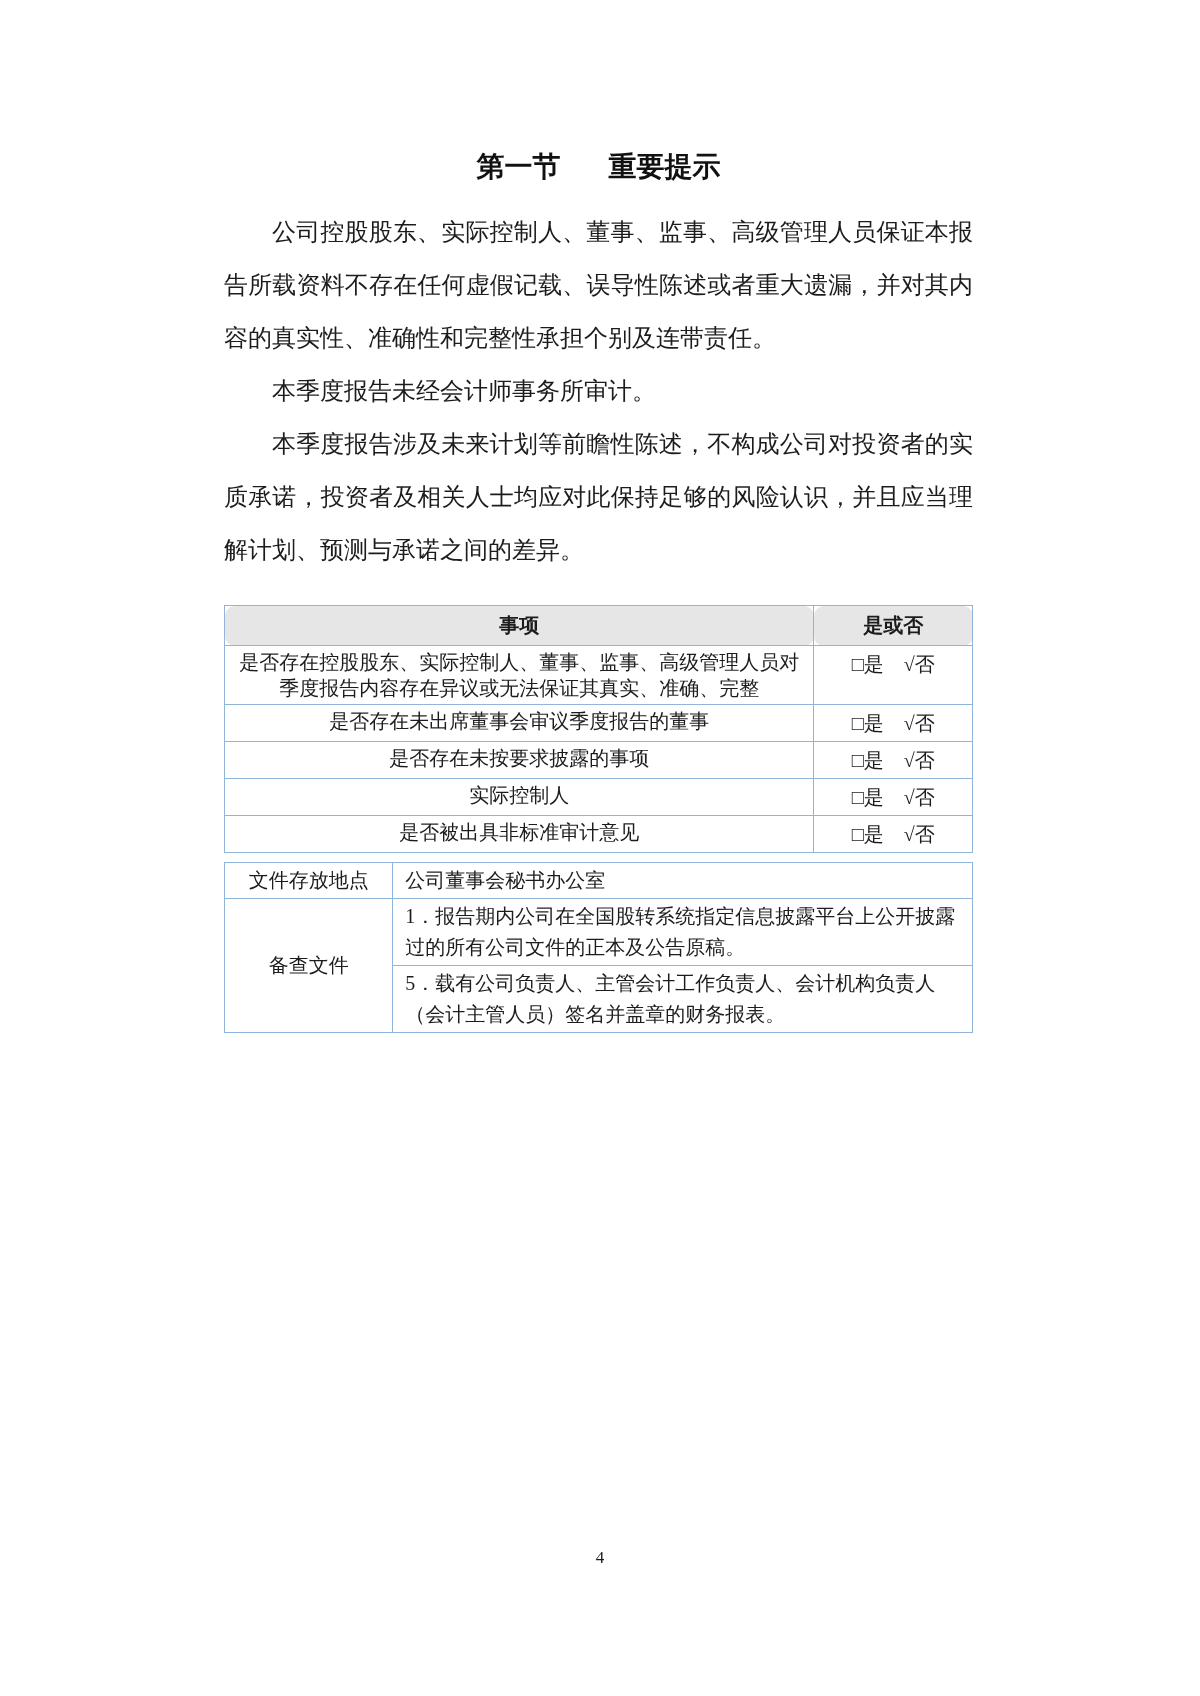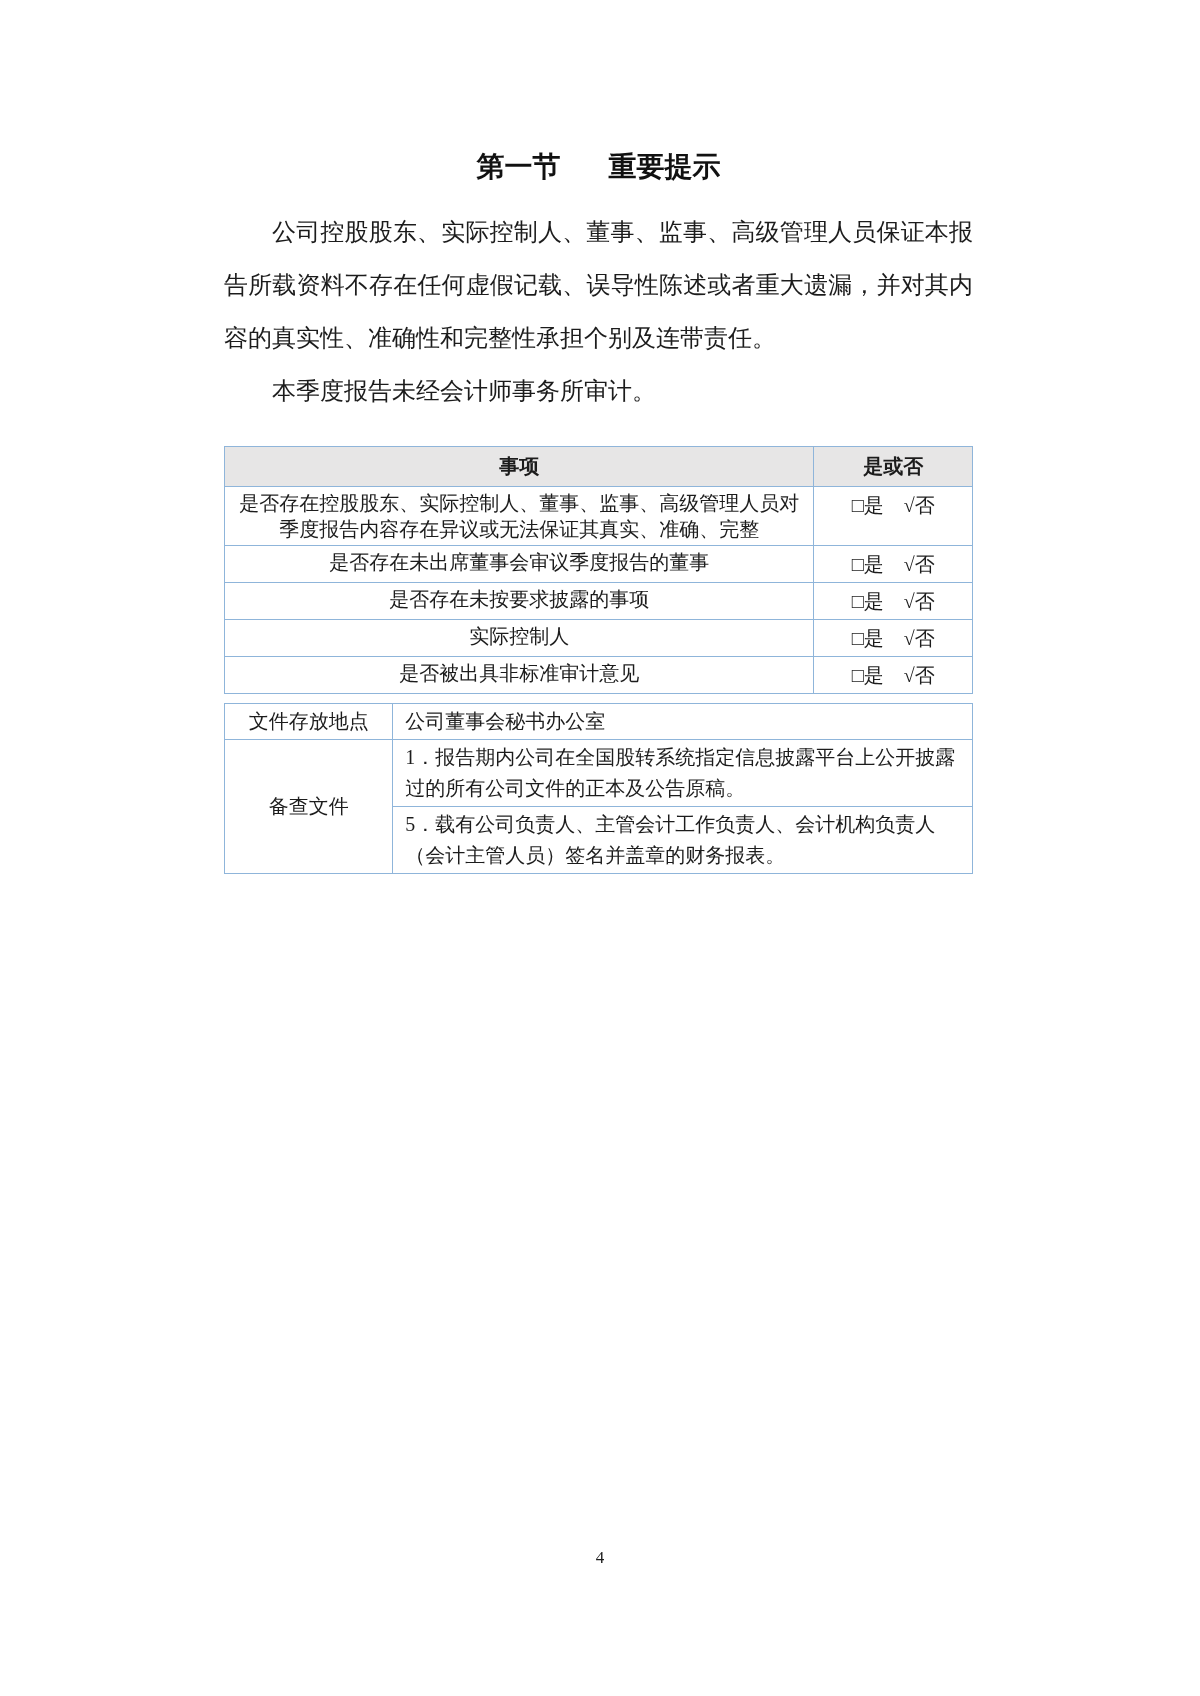--- a/index.html
+++ b/index.html
@@ -46,20 +46,21 @@
     vertical-align: top;
   }
   .statement col.c-item   { width: 78.8%; }
   .statement col.c-answer { width: 21.2%; }
   .statement th {
     background: #e7e6e6;
     font-weight: bold;
     text-align: center;
     padding: 5px 8px;
     line-height: 29px;
+    border-radius: 10px;
   }
   .statement td.item {
     text-align: center;
     padding: 3px 10px;
     line-height: 26px;
   }
   .statement td.answer {
     text-align: center;
     padding: 3px 4px;
     line-height: 30px;
@@ -100,20 +101,21 @@
 <body>
 
 <div class="page">
   <div class="content">
 
     <h1 class="doc-title"><span>第一节</span><span class="title-gap"></span><span>重要提示</span></h1>
 
     <div class="body-text">
       <p>公司控股股东、实际控制人、董事、监事、高级管理人员保证本报告所载资料不存在任何虚假记载、误导性陈述或者重大遗漏，并对其内容的真实性、准确性和完整性承担个别及连带责任。</p>
       <p>本季度报告未经会计师事务所审计。</p>
+      <p>本季度报告涉及未来计划等前瞻性陈述，不构成公司对投资者的实质承诺，投资者及相关人士均应对此保持足够的风险认识，并且应当理解计划、预测与承诺之间的差异。</p>
     </div>
 
     <table class="tbl statement">
       <colgroup>
           <col class="c-item">
           <col class="c-answer">
         </colgroup>
       <thead>
         <tr>
           <th>事项</th>

